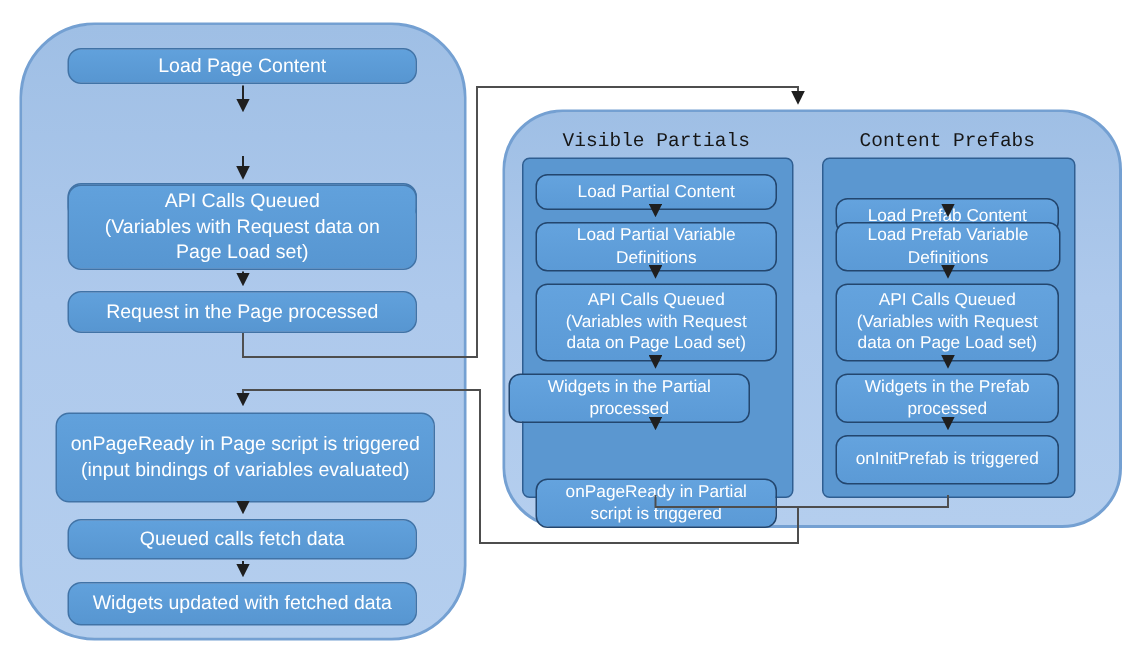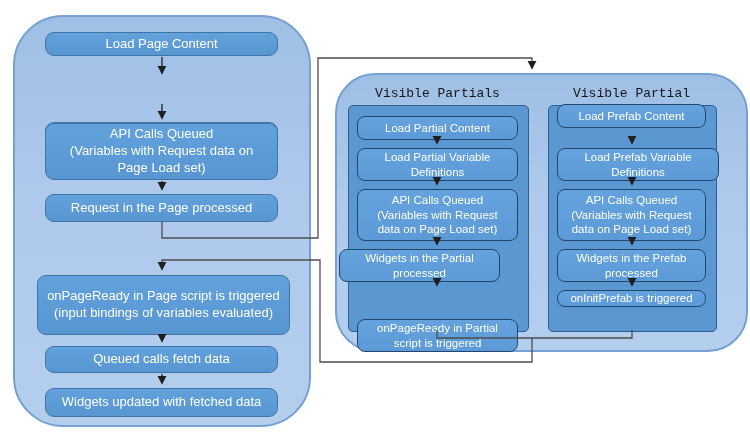--- a/index.html
+++ b/index.html
@@ -41,40 +41,40 @@
   .lb3 { left:45px; top:123px; width:233px; height:57px; }
   .lb4 { left:45px; top:194px; width:233px; height:28px; }
   .lb5 { left:37px; top:275px; width:253px; height:60px; border-radius:13px; }
   .lb6 { left:45px; top:346px; width:233px; height:27px; }
   .lb7 { left:45px; top:388px; width:233px; height:29px; }
   .pb1 { left:357px; top:116px; width:161px; height:24px; }
   .pb2 { left:357px; top:148px; width:161px; height:33px; }
   .pb3 { left:357px; top:189px; width:161px; height:52px; }
   .pb4 { left:339px; top:249px; width:161px; height:33px; }
   .pb5 { left:357px; top:290px; width:161px; height:33px;margin-top:29px; }
-  .fb1 { left:557px; top:104px; width:149px; height:24px; }
-  .fb2 { left:557px; top:148px; width:162px; height:33px; }
+  .fb1 { left:557px; top:132px; width:149px; height:24px; }
+  .fb2 { left:557px; top:148px; width:150px; height:33px; }
   .fb3 { left:557px; top:189px; width:149px; height:52px; }
   .fb4 { left:557px; top:249px; width:149px; height:33px; }
-  .fb5 { left:557px; top:290px; width:149px; height:17px; }
+  .fb5 { left:557px; top:290px; width:149px; height:33px; }
   .overlay { position:absolute; left:0; top:0; width:750px; height:439px; pointer-events:none; }
 </style>
 </head>
 <body>
 
 <div class="canvas">
 
   <div class="container lc"></div>
   <div class="container rc"></div>
 
   <div class="panel pp"></div>
   <div class="panel fp"></div>
 
   <div class="panel-title pt">Visible Partials</div>
-  <div class="panel-title ft">Visible Partial</div>
+  <div class="panel-title ft">Content Prefabs</div>
 
   <div class="fbox lstyle lb1">Load Page Content</div>
   <div class="fbox lstyle lb2">Load Variable Definitions</div>
   <div class="fbox lstyle lb3">API Calls Queued
 (Variables with Request data on
 Page Load set)</div>
   <div class="fbox lstyle lb4">Request in the Page processed</div>
   <div class="fbox lstyle lb5">onPageReady in Page script is triggered
 (input bindings of variables evaluated)</div>
   <div class="fbox lstyle lb6">Queued calls fetch data</div>

